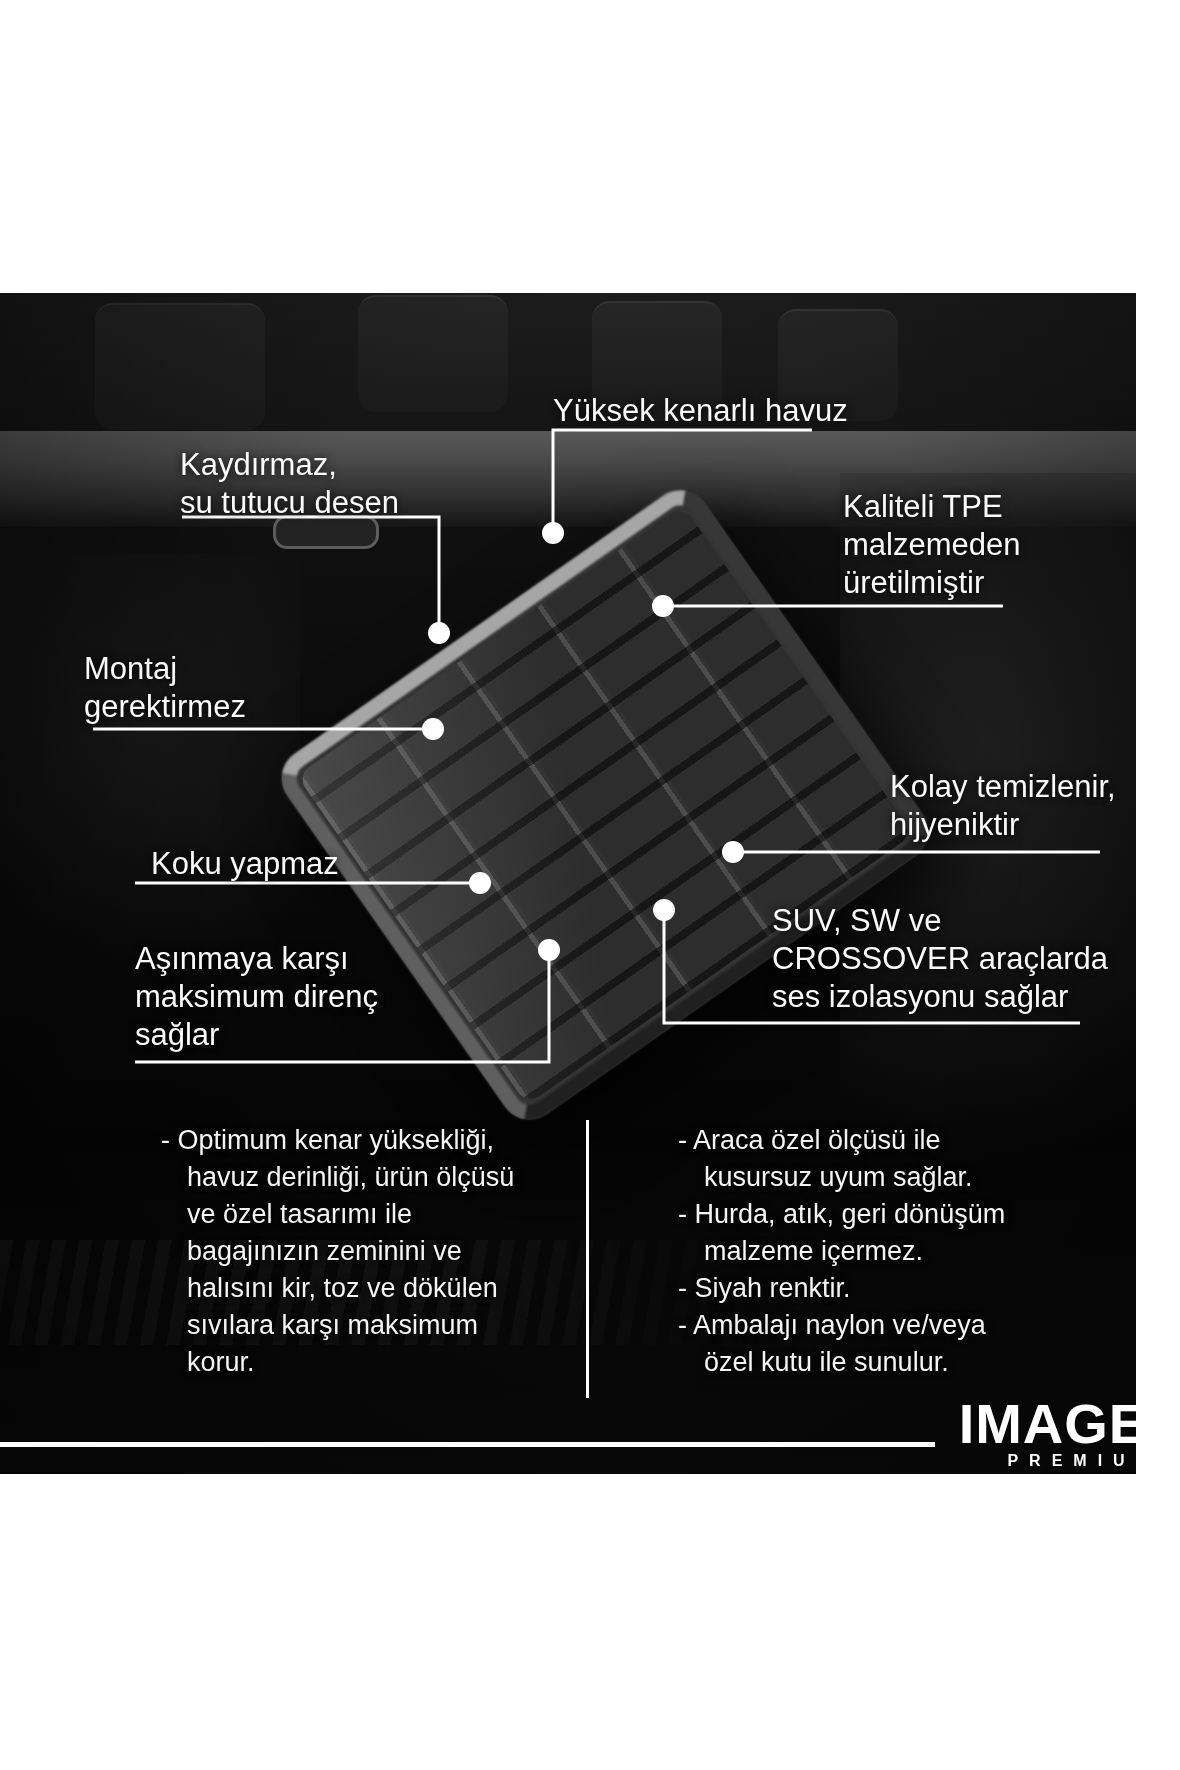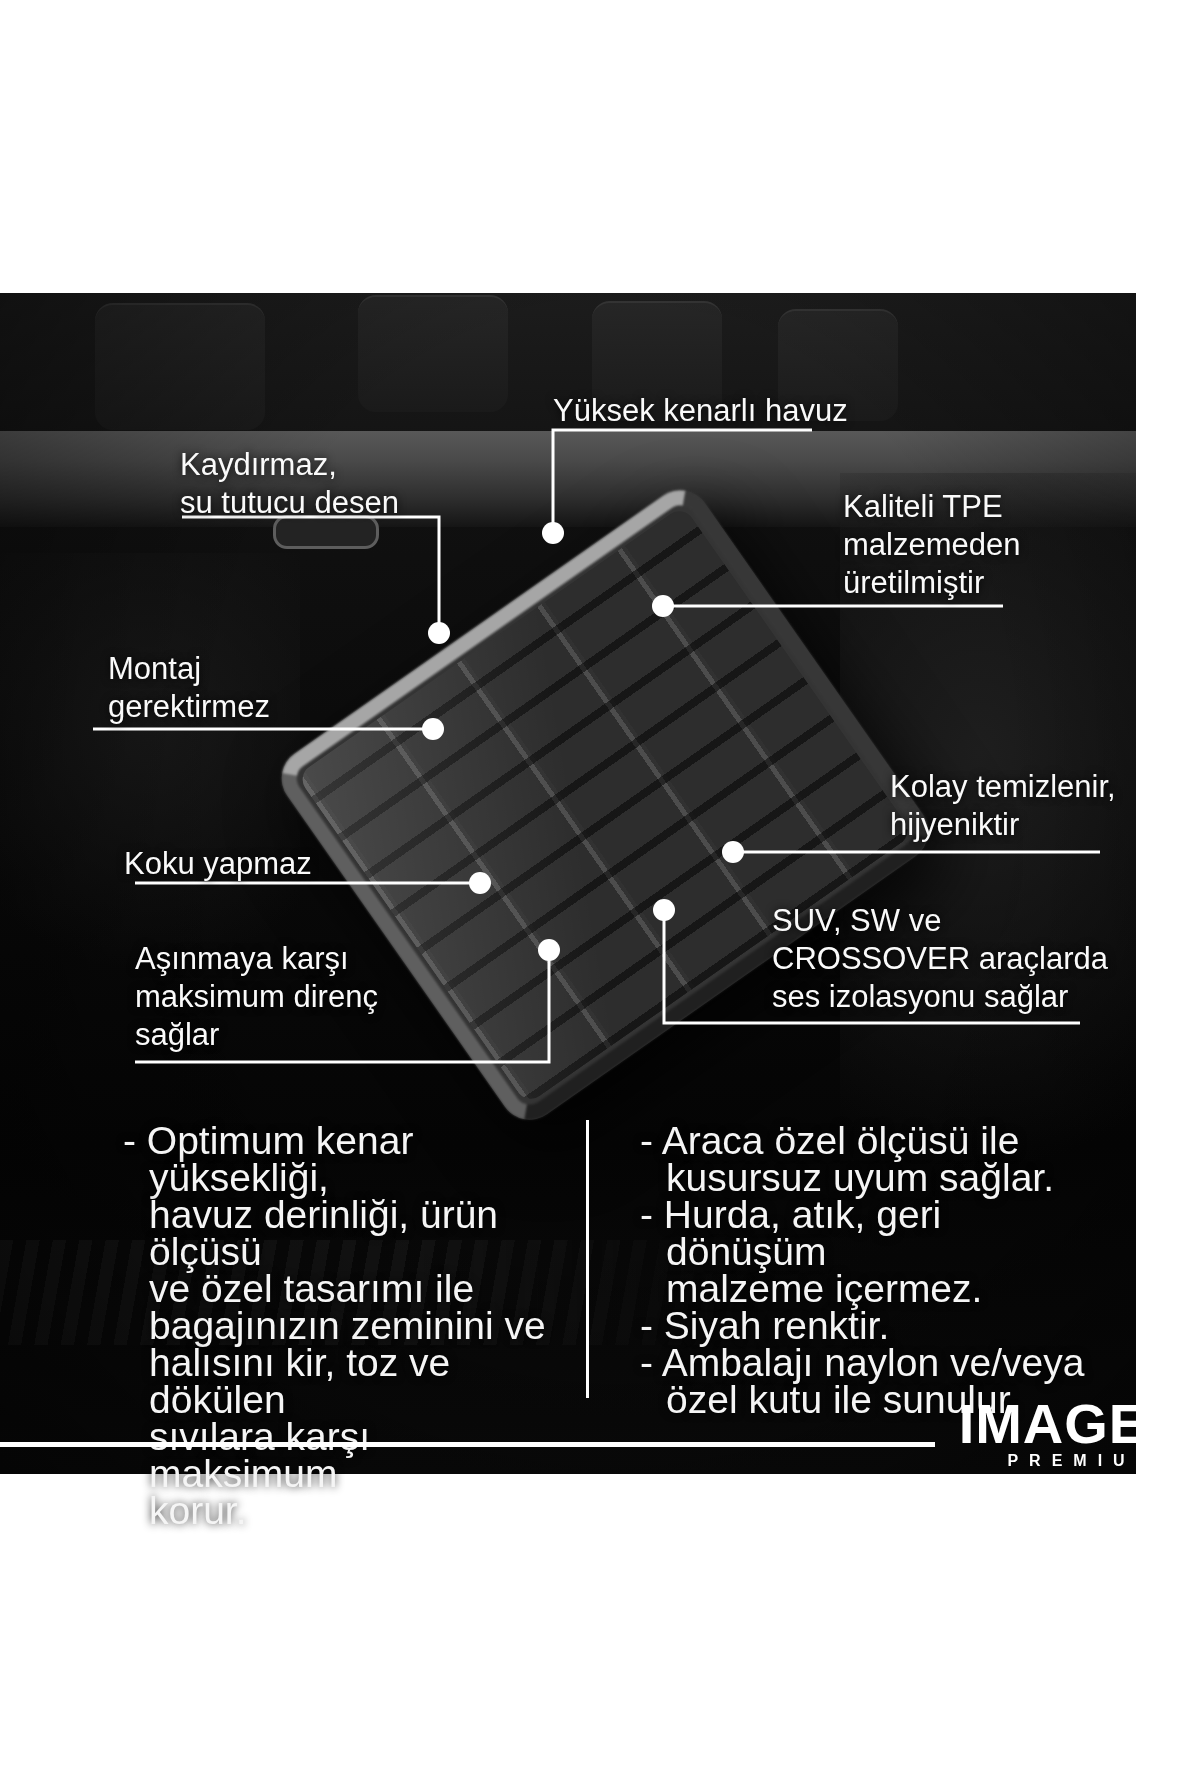--- a/index.html
+++ b/index.html
@@ -55,21 +55,21 @@
       repeating-linear-gradient(0deg, rgba(0,0,0,.5) 0 8px, rgba(0,0,0,0) 8px 46px),
       repeating-linear-gradient(90deg, rgba(150,150,150,.30) 0 5px, rgba(80,80,80,.12) 5px 9px, rgba(0,0,0,0) 9px 98px);
   }
   
   .callout{
     position:absolute;color:#fafafa;font-size:31px;line-height:38px;
     white-space:pre-line;text-shadow:0 0 8px rgba(0,0,0,.85);z-index:6;
   }
   .lines-svg{position:absolute;left:0;top:0;z-index:5;pointer-events:none;}
   
-  .bullets{position:absolute;color:#f5f5f5;font-size:39px;line-height:37px;z-index:6;}
+  .bullets{position:absolute;color:#f5f5f5;font-size:27px;line-height:37px;z-index:6;margin-left:38px;}
   .bullets .bullet{white-space:pre-line;text-indent:-26px;padding-left:26px;
     text-shadow:0 0 8px rgba(0,0,0,.85);}
   .col-divider{position:absolute;left:586px;top:1120px;width:3px;height:278px;
     background:#ffffff;z-index:6;}
   
   .logo-rule{position:absolute;left:0;top:1442px;width:935px;height:5px;background:#ffffff;z-index:6;}
   .logo{position:absolute;left:950px;top:1392px;width:210px;z-index:6;color:#ffffff;text-align:right;}
   .logo-main{font-size:56px;font-weight:700;letter-spacing:1px;line-height:52px;
     font-stretch:condensed;white-space:nowrap;}
   .logo-reg{font-size:16px;vertical-align:super;font-weight:400;}
@@ -120,25 +120,25 @@
       <circle cx="549" cy="950" r="11"></circle>
     </g>
   </svg>
 
   <div class="callout" style="left:553px;top:392px;">Yüksek kenarlı havuz</div>
   <div class="callout" style="left:180px;top:446px;">Kaydırmaz,
 su tutucu desen</div>
   <div class="callout" style="left:843px;top:488px;">Kaliteli TPE
 malzemeden
 üretilmiştir</div>
-  <div class="callout" style="left:108px;top:650px;">Montaj
+  <div class="callout" style="left:84px;top:650px;">Montaj
 gerektirmez</div>
   <div class="callout" style="left:890px;top:768px;">Kolay temizlenir,
 hijyeniktir</div>
-  <div class="callout" style="left:124px;top:845px;">Koku yapmaz</div>
+  <div class="callout" style="left:151px;top:845px;">Koku yapmaz</div>
   <div class="callout" style="left:772px;top:902px;">SUV, SW ve
 CROSSOVER araçlarda
 ses izolasyonu sağlar</div>
   <div class="callout" style="left:135px;top:940px;">Aşınmaya karşı
 maksimum direnç
 sağlar</div>
 
   <div class="bullets" style="left:123px;top:1122px;width:440px;">
     <div class="bullet">- Optimum kenar yüksekliği,
 havuz derinliği, ürün ölçüsü

